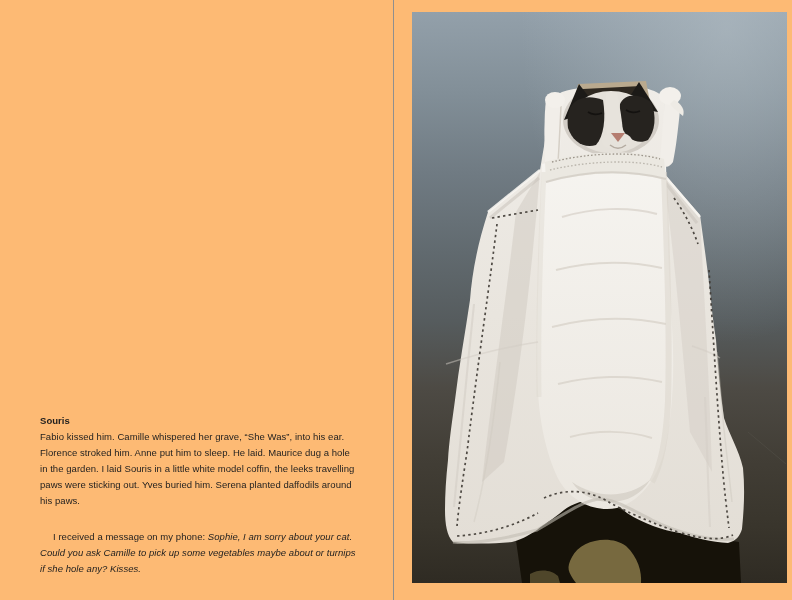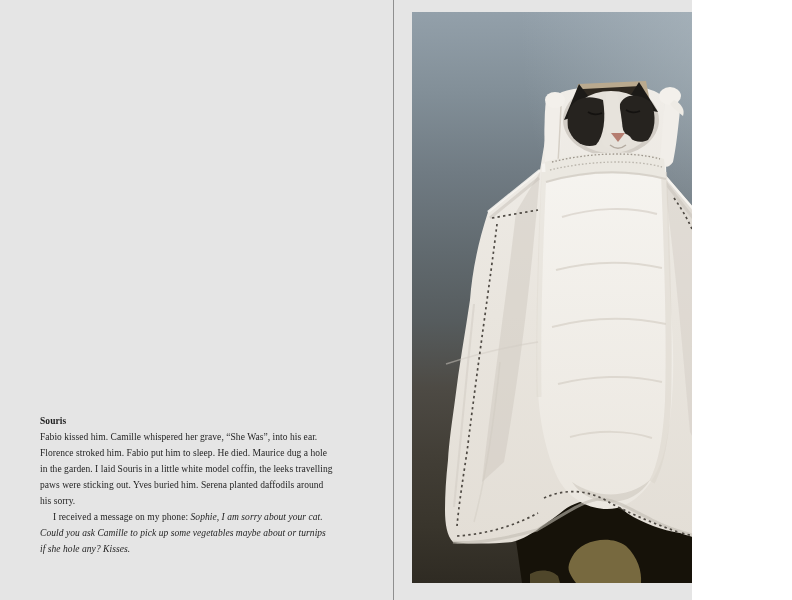--- a/index.html
+++ b/index.html
@@ -1,39 +1,39 @@
 <!DOCTYPE html>
 <html><head>
 <meta charset="utf-8">
 <style>
   html,body{margin:0;padding:0;background:#ffffff;}
-  .spread{position:relative;width:692px;height:600px;background:#e5e5e5;overflow:hidden;
-          font-family:Liberation Serif, serif;}
+  .spread{position:relative;width:792px;height:600px;background:#fdba74;overflow:hidden;
+          font-family:Liberation Sans, sans-serif;}
   .story{position:absolute;left:40px;top:413px;width:345px;
          font-size:9.5px;line-height:16px;letter-spacing:0.05px;color:#1e1e1e;}
   .story .ttl{font-weight:bold;height:16px;}
   .story .line{white-space:nowrap;height:16px;}
-  .indent{padding-left:13px;}
+  .indent{padding-left:13px;margin-top:20px;}
   .italic{font-style:italic;}
   .gutter{position:absolute;left:393px;top:0;width:1px;height:600px;background:#8f8f8f;}
   .photo{position:absolute;left:412px;top:12px;width:375px;height:571px;margin:0;}
   .photo svg{display:block;width:100%;height:100%;}
 </style>
 </head>
 <body>
 
 <div class="spread">
 
   <section class="story">
     <div class="ttl">Souris</div>
     <div class="line">Fabio kissed him. Camille whispered her grave, “She Was”, into his ear.</div>
-    <div class="line">Florence stroked him. Fabio put him to sleep. He died. Maurice dug a hole</div>
+    <div class="line">Florence stroked him. Anne put him to sleep. He laid. Maurice dug a hole</div>
     <div class="line">in the garden. I laid Souris in a little white model coffin, the leeks travelling</div>
     <div class="line">paws were sticking out. Yves buried him. Serena planted daffodils around</div>
-    <div class="line">his sorry.</div>
+    <div class="line">his paws.</div>
     <div class="line indent"><span>I received a message on my phone: </span><span class="italic">Sophie, I am sorry about your cat.</span></div>
     <div class="line italic">Could you ask Camille to pick up some vegetables maybe about or turnips</div>
     <div class="line italic">if she hole any? Kisses.</div>
   </section>
 
   <div class="gutter"></div>
 
   <figure class="photo">
     <svg viewBox="0 0 375 571" preserveAspectRatio="none" role="img" aria-label="Black-and-white cat lying wrapped in a white hemstitched linen shroud on a dark table">
       <defs>

